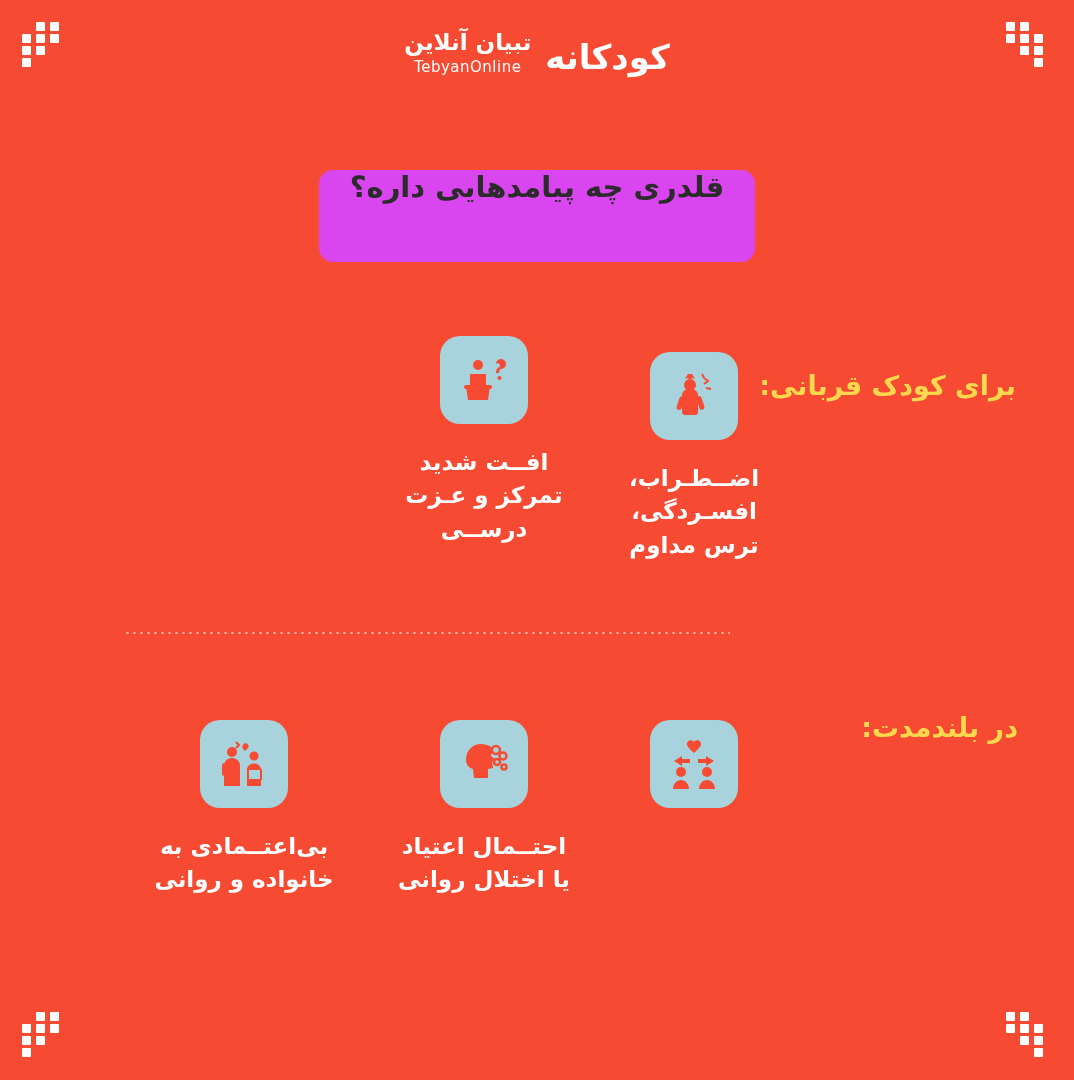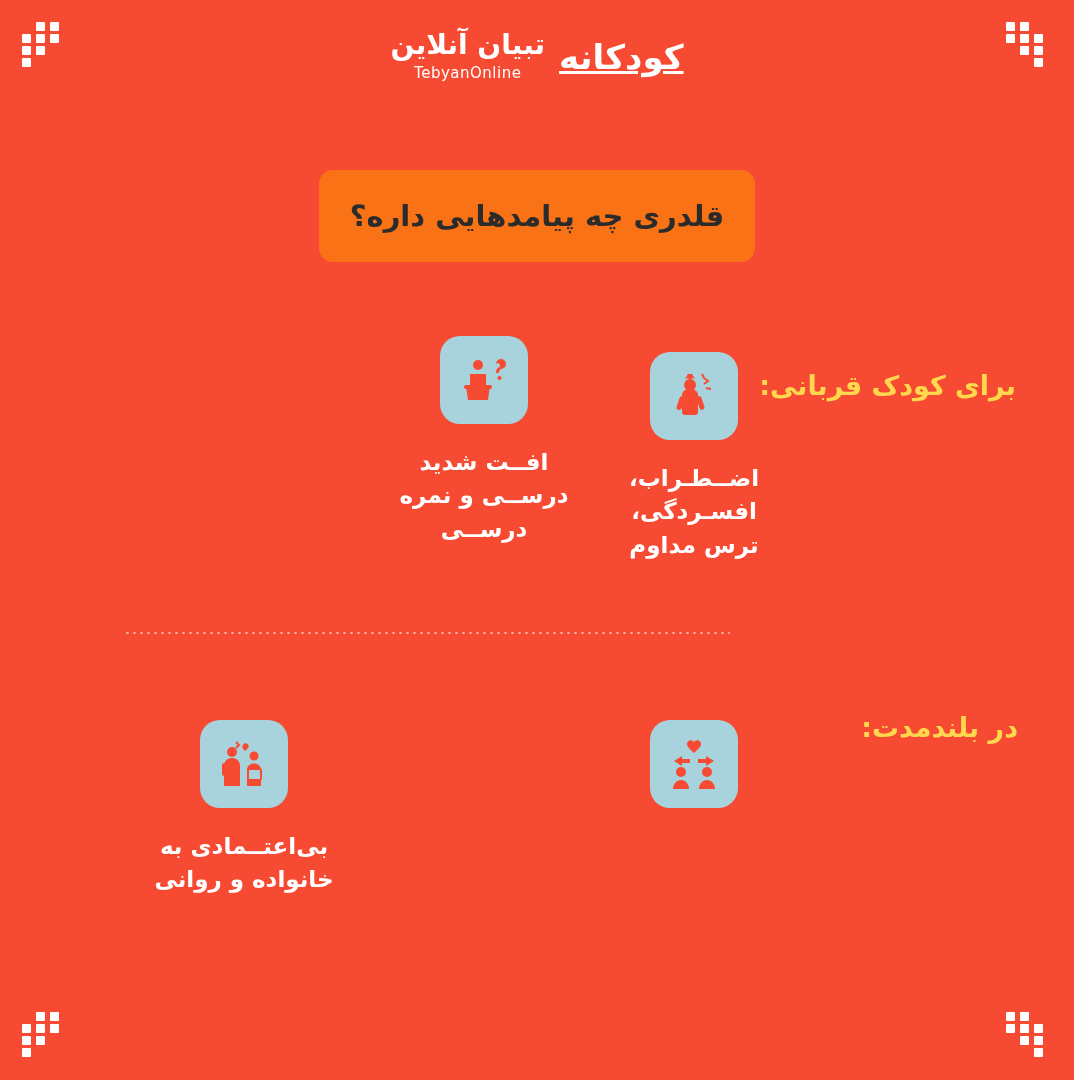--- a/index.html
+++ b/index.html
@@ -40,51 +40,49 @@
     align-items: flex-start;
     gap: 14px;
   }
   .logo-kids {
     color: #ffffff;
     font-size: 34px;
     font-weight: bold;
     letter-spacing: -1px;
     line-height: 1;
     padding-top: 10px;
-    text-decoration: underline;
   }
   .logo-brand {
     display: flex;
     flex-direction: column;
     align-items: center;
     color: #ffffff;
     line-height: 1.1;
   }
   .logo-brand .fa {
-    font-size: 28px;
+    font-size: 23px;
     font-weight: bold;
   }
   .logo-brand .en {
     font-size: 15px;
     letter-spacing: .5px;
     margin-top: 4px;
   }
 
   
   .title-banner {
     position: absolute;
     top: 170px;
     left: 50%;
     transform: translateX(-50%);
     width: 436px;
     height: 92px;
-    background: #f97316;
+    background: #d946ef;
     border-radius: 14px;
     display: flex;
-    align-items: center;
     justify-content: center;
   }
   .title-banner .txt {
     color: #2b2b2b;
     font-size: 29px;
     font-weight: bold;
     direction: rtl;
   }
 
   
@@ -234,21 +232,21 @@
           <circle cx="22" cy="13" r="5"></circle>
           <path d="M14 22h16v12H14z"></path>
           <path d="M10 34h24l-2 14H12z"></path>
           <rect x="8" y="33" width="28" height="4" rx="2"></rect>
           <path d="M40 12a5 5 0 1 1 5 5c-1.5 1-2 2-2 4h-3c0-3 1-4.5 2.5-5.5A2.2 2.2 0 1 0 40 12z"></path>
           <circle cx="43.5" cy="26" r="2"></circle>
         </g>
       </svg>
     </div>
     <div class="caption">افــت شدید
-درســی و نمره
+تمرکز و عـزت
 درســی</div>
   </div>
 
 
   <div class="divider"></div>
 
   <div class="section-label s2">در بلندمدت:</div>
 
   <div class="card r2c1">
     <div class="icon-box">
@@ -259,20 +257,35 @@
           <path d="M40 20l8 5-8 5v-3h-8v-4h8z"></path>
           <circle cx="15" cy="36" r="5"></circle>
           <path d="M7 53c0-5 3.5-9 8-9s8 4 8 9z"></path>
           <circle cx="41" cy="36" r="5"></circle>
           <path d="M33 53c0-5 3.5-9 8-9s8 4 8 9z"></path>
         </g>
       </svg>
     </div>
   </div>
 
+  <div class="card r2c2">
+    <div class="icon-box">
+      <svg width="56" height="56" viewBox="0 0 56 56">
+        <g fill="#f64b32">
+          <path d="M10 24c0-10 7-16 15-16 7 0 12 4 12 4l-2 8 4 3-3 3 1 6-5 1v9H18l-1-9c-4-1-7-4-7-9z"></path>
+          <circle cx="40" cy="14" r="4" fill="none" stroke="#f64b32" stroke-width="2.5"></circle>
+          <circle cx="47" cy="20" r="3.5" fill="none" stroke="#f64b32" stroke-width="2.5"></circle>
+          <circle cx="41" cy="26" r="3" fill="none" stroke="#f64b32" stroke-width="2.5"></circle>
+          <circle cx="48" cy="31" r="2.5" fill="none" stroke="#f64b32" stroke-width="2.5"></circle>
+        </g>
+      </svg>
+    </div>
+    <div class="caption">احتــمال اعتیاد
+یا اختلال روانی</div>
+  </div>
 
   <div class="card r2c3">
     <div class="icon-box">
       <svg width="56" height="56" viewBox="0 0 56 56">
         <g fill="#f64b32">
           <path d="M20 6l3 3-3 3" fill="none" stroke="#f64b32" stroke-width="2"></path>
           <circle cx="16" cy="16" r="5"></circle>
           <path d="M8 50V30c0-5 3.5-8 8-8s8 3 8 8v20z"></path>
           <rect x="6" y="27" width="5" height="13" rx="2.5"></rect>
           <circle cx="38" cy="20" r="4.5"></circle>

